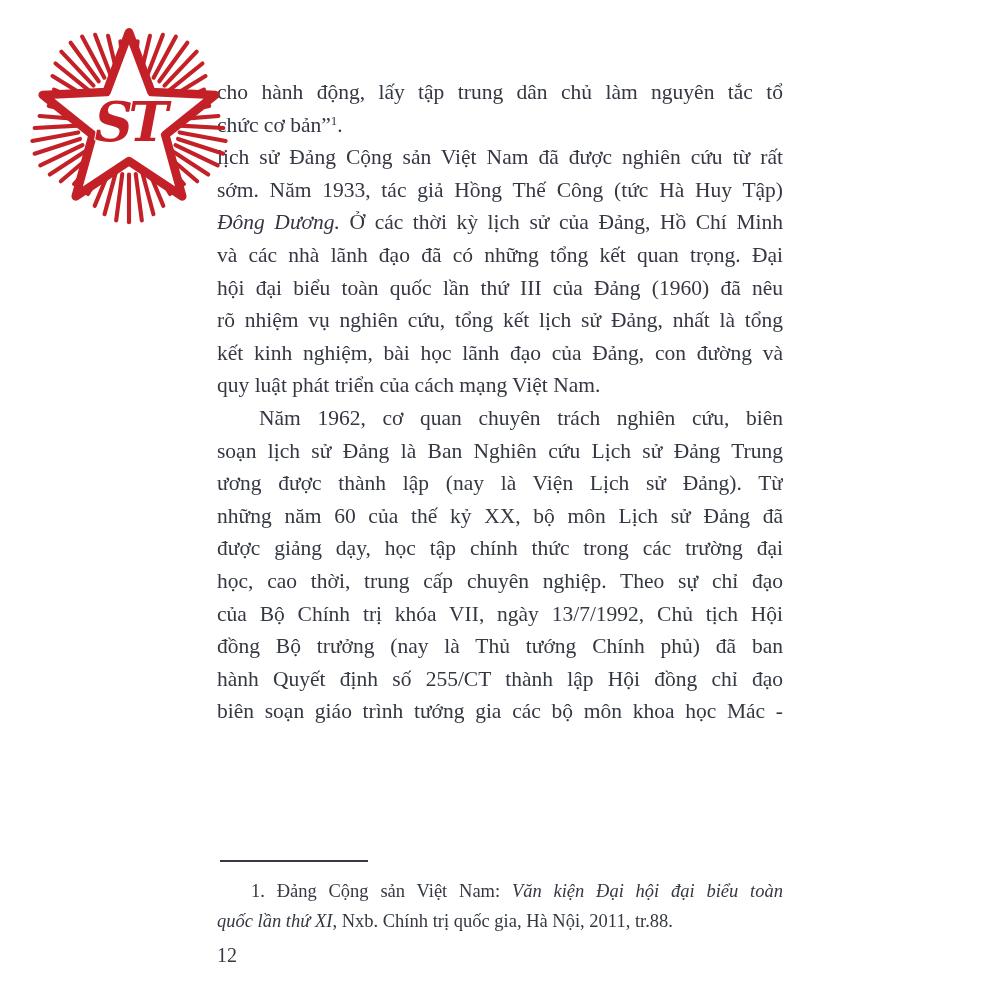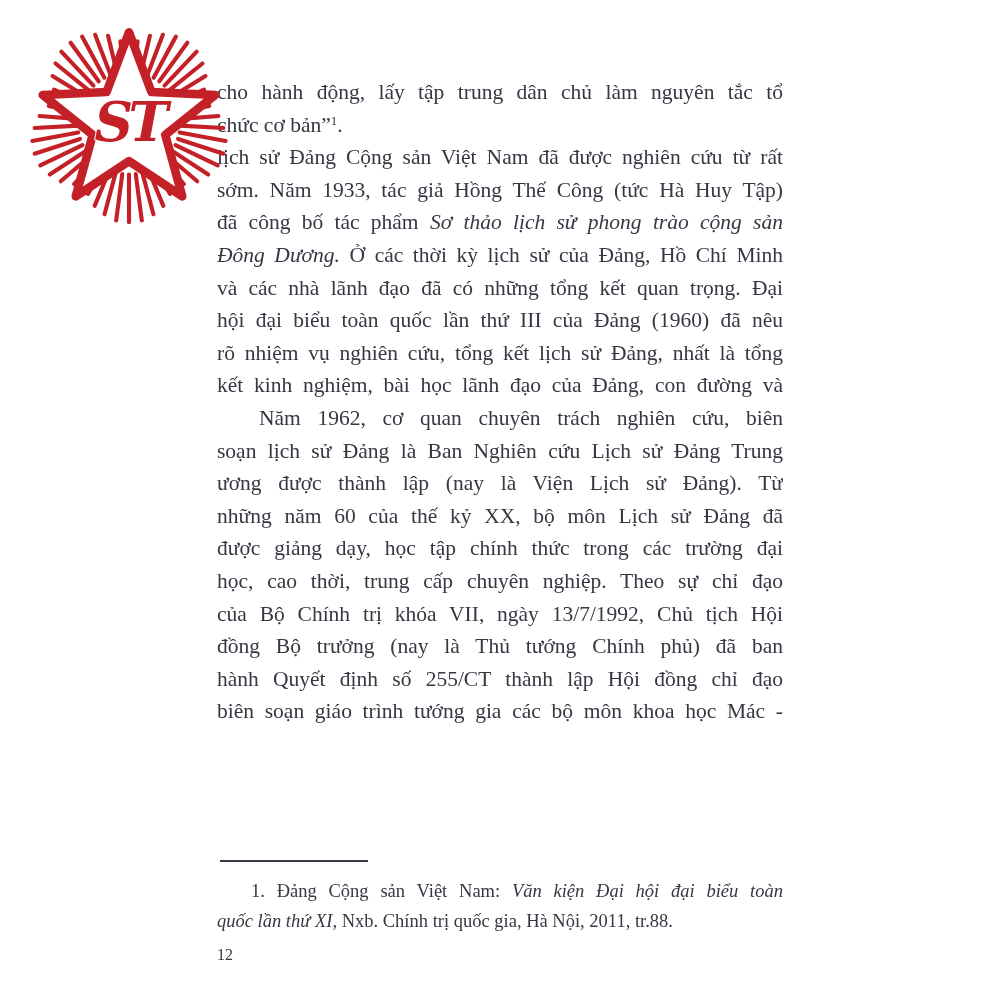--- a/index.html
+++ b/index.html
@@ -13,45 +13,45 @@
   .line.ind { text-indent:42px; }
   .italic { font-style:italic; }
   sup.fnref { font-size:13px; vertical-align:7px; line-height:0; }
 
   .divider { position:absolute; left:220px; top:860px; width:148px; height:0; border-top:2.5px solid #363a44; }
 
   .footnote { position:absolute; left:217px; top:876px; width:566px; font-size:18.5px; }
   .footnote .line { height:30px; line-height:30px; }
   .footnote .line.ind { text-indent:34px; }
 
-  .pagenum { position:absolute; left:217px; top:941px; font-size:16px; line-height:28px; }
+  .pagenum { position:absolute; left:217px; top:941px; font-size:20px; line-height:28px; }
 
   .logo { position:absolute; left:24px; top:8px; width:210px; height:230px; }
 </style>
 </head>
 <body>
 
 <div class="page">
 
   <div class="body-text">
 
     <div class="para">
       <div class="line"><span>cho hành động, lấy tập trung dân chủ làm nguyên tắc tổ</span></div>
       <div class="line end"><span>chức cơ bản”</span><sup class="fnref">1</sup><span>.</span></div>
     </div>
 
     <div class="para">
       <div class="line"><span>lịch sử Đảng Cộng sản Việt Nam đã được nghiên cứu từ rất</span></div>
       <div class="line"><span>sớm. Năm 1933, tác giả Hồng Thế Công (tức Hà Huy Tập)</span></div>
-      <div class="line"><span>đã công bố tác phẩm </span><span class="italic">Sơ thảo lịch sử phong trào cộng sản</span></div>
       <div class="line"><span class="italic">Đông Dương.</span><span> Ở các thời kỳ lịch sử của Đảng, Hồ Chí Minh</span></div>
       <div class="line"><span>và các nhà lãnh đạo đã có những tổng kết quan trọng. Đại</span></div>
       <div class="line"><span>hội đại biểu toàn quốc lần thứ III của Đảng (1960) đã nêu</span></div>
       <div class="line"><span>rõ nhiệm vụ nghiên cứu, tổng kết lịch sử Đảng, nhất là tổng</span></div>
       <div class="line"><span>kết kinh nghiệm, bài học lãnh đạo của Đảng, con đường và</span></div>
+      <div class="line end"><span>quy luật phát triển của cách mạng Việt Nam.</span></div>
     </div>
 
     <div class="para">
       <div class="line ind"><span>Năm 1962, cơ quan chuyên trách nghiên cứu, biên</span></div>
       <div class="line"><span>soạn lịch sử Đảng là Ban Nghiên cứu Lịch sử Đảng Trung</span></div>
       <div class="line"><span>ương được thành lập (nay là Viện Lịch sử Đảng). Từ</span></div>
       <div class="line"><span>những năm 60 của thế kỷ XX, bộ môn Lịch sử Đảng đã</span></div>
       <div class="line"><span>được giảng dạy, học tập chính thức trong các trường đại</span></div>
       <div class="line"><span>học, cao thời, trung cấp chuyên nghiệp. Theo sự chỉ đạo</span></div>
       <div class="line"><span>của Bộ Chính trị khóa VII, ngày 13/7/1992, Chủ tịch Hội</span></div>

